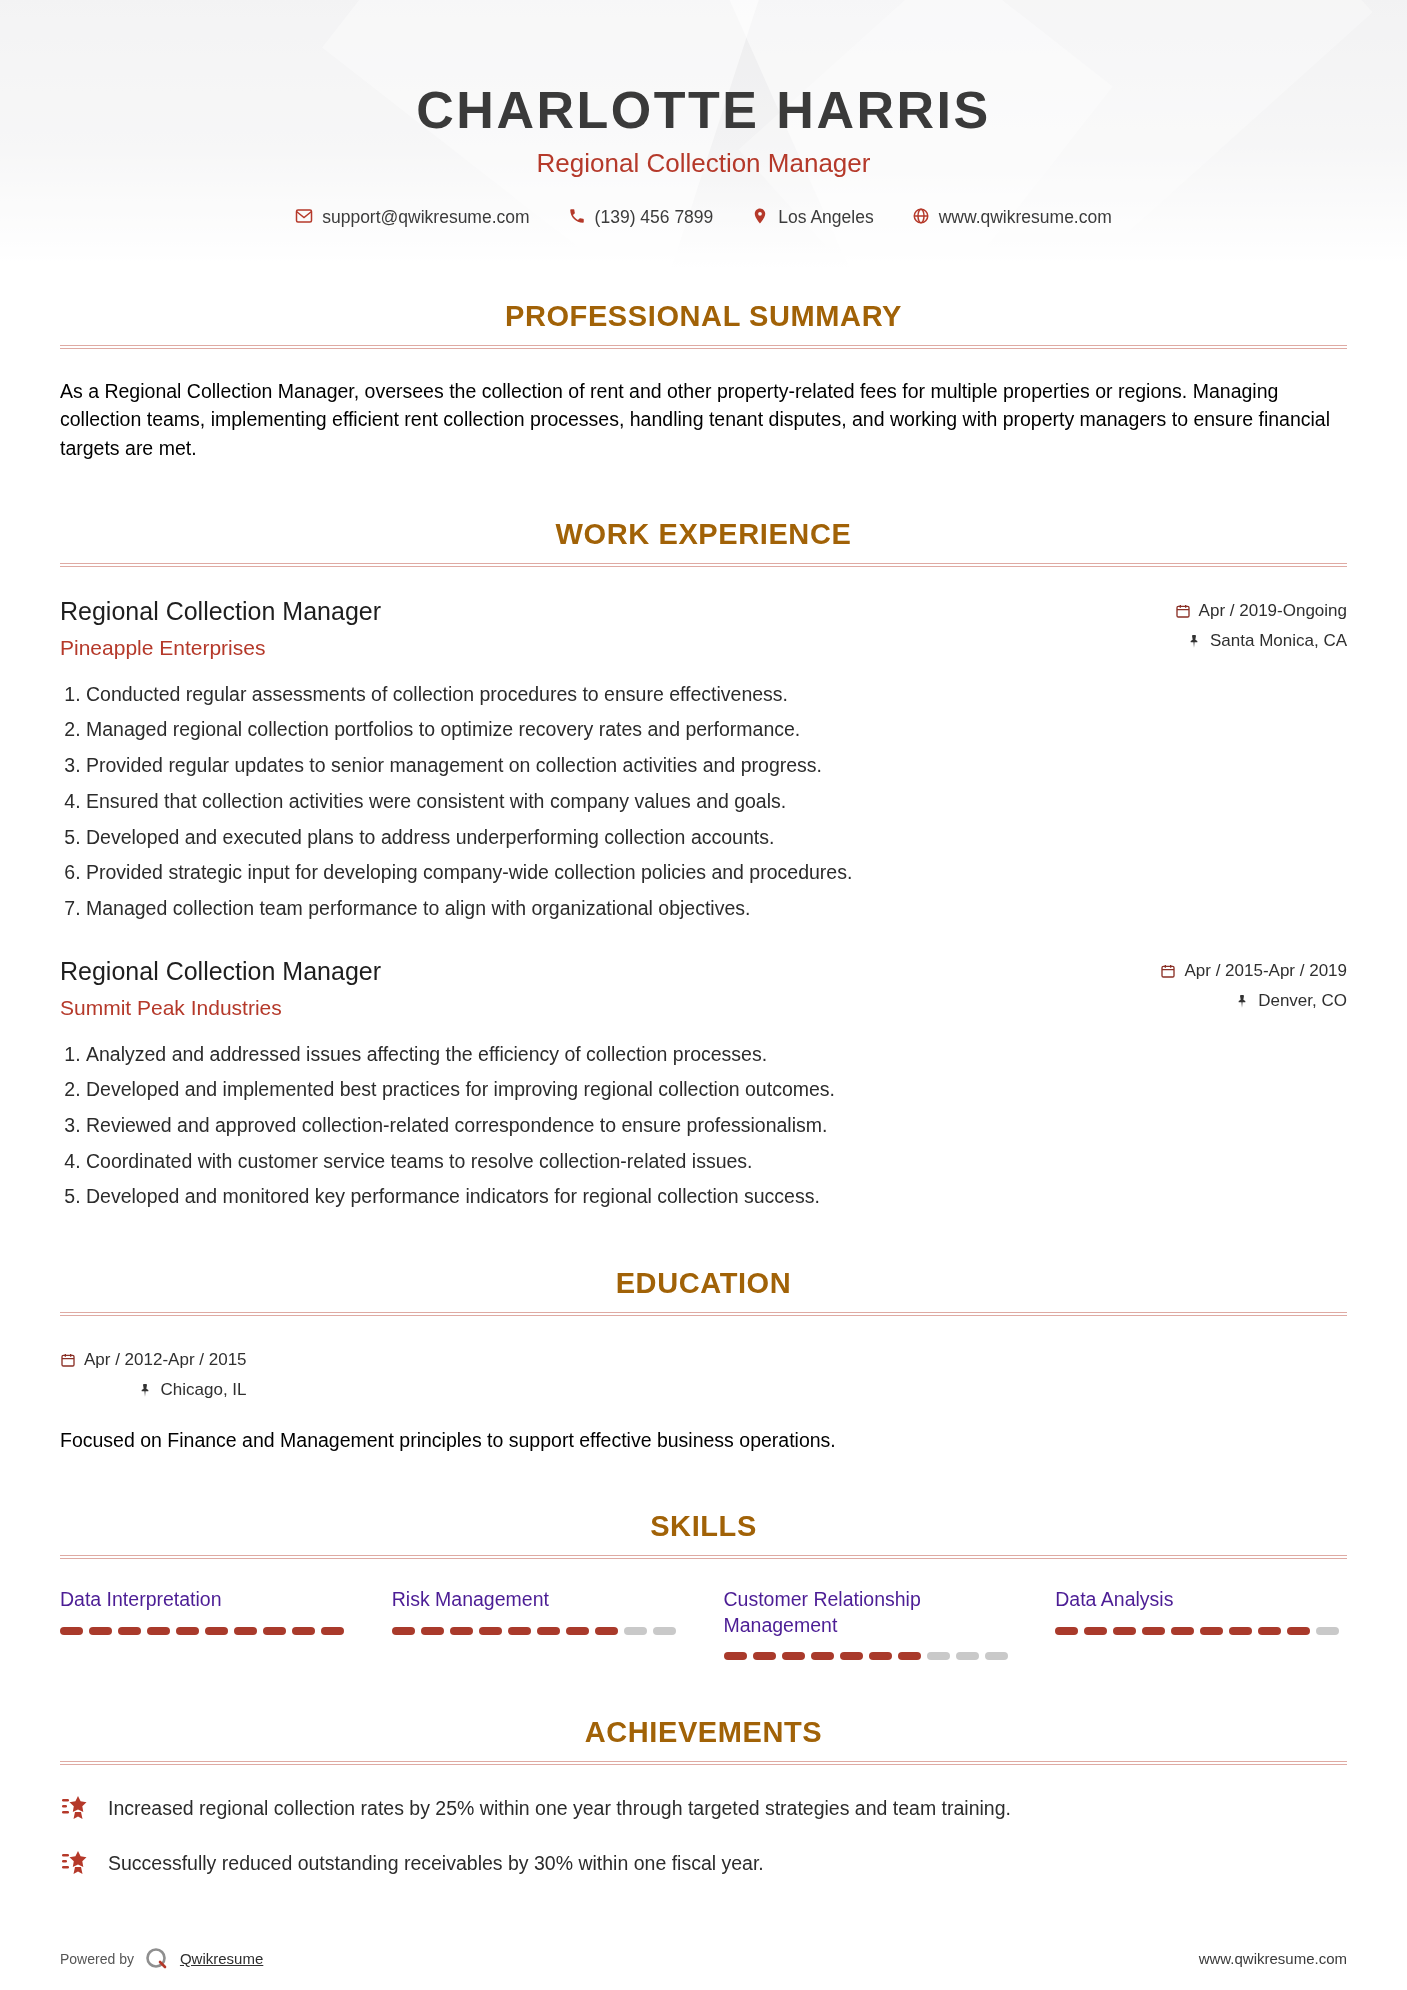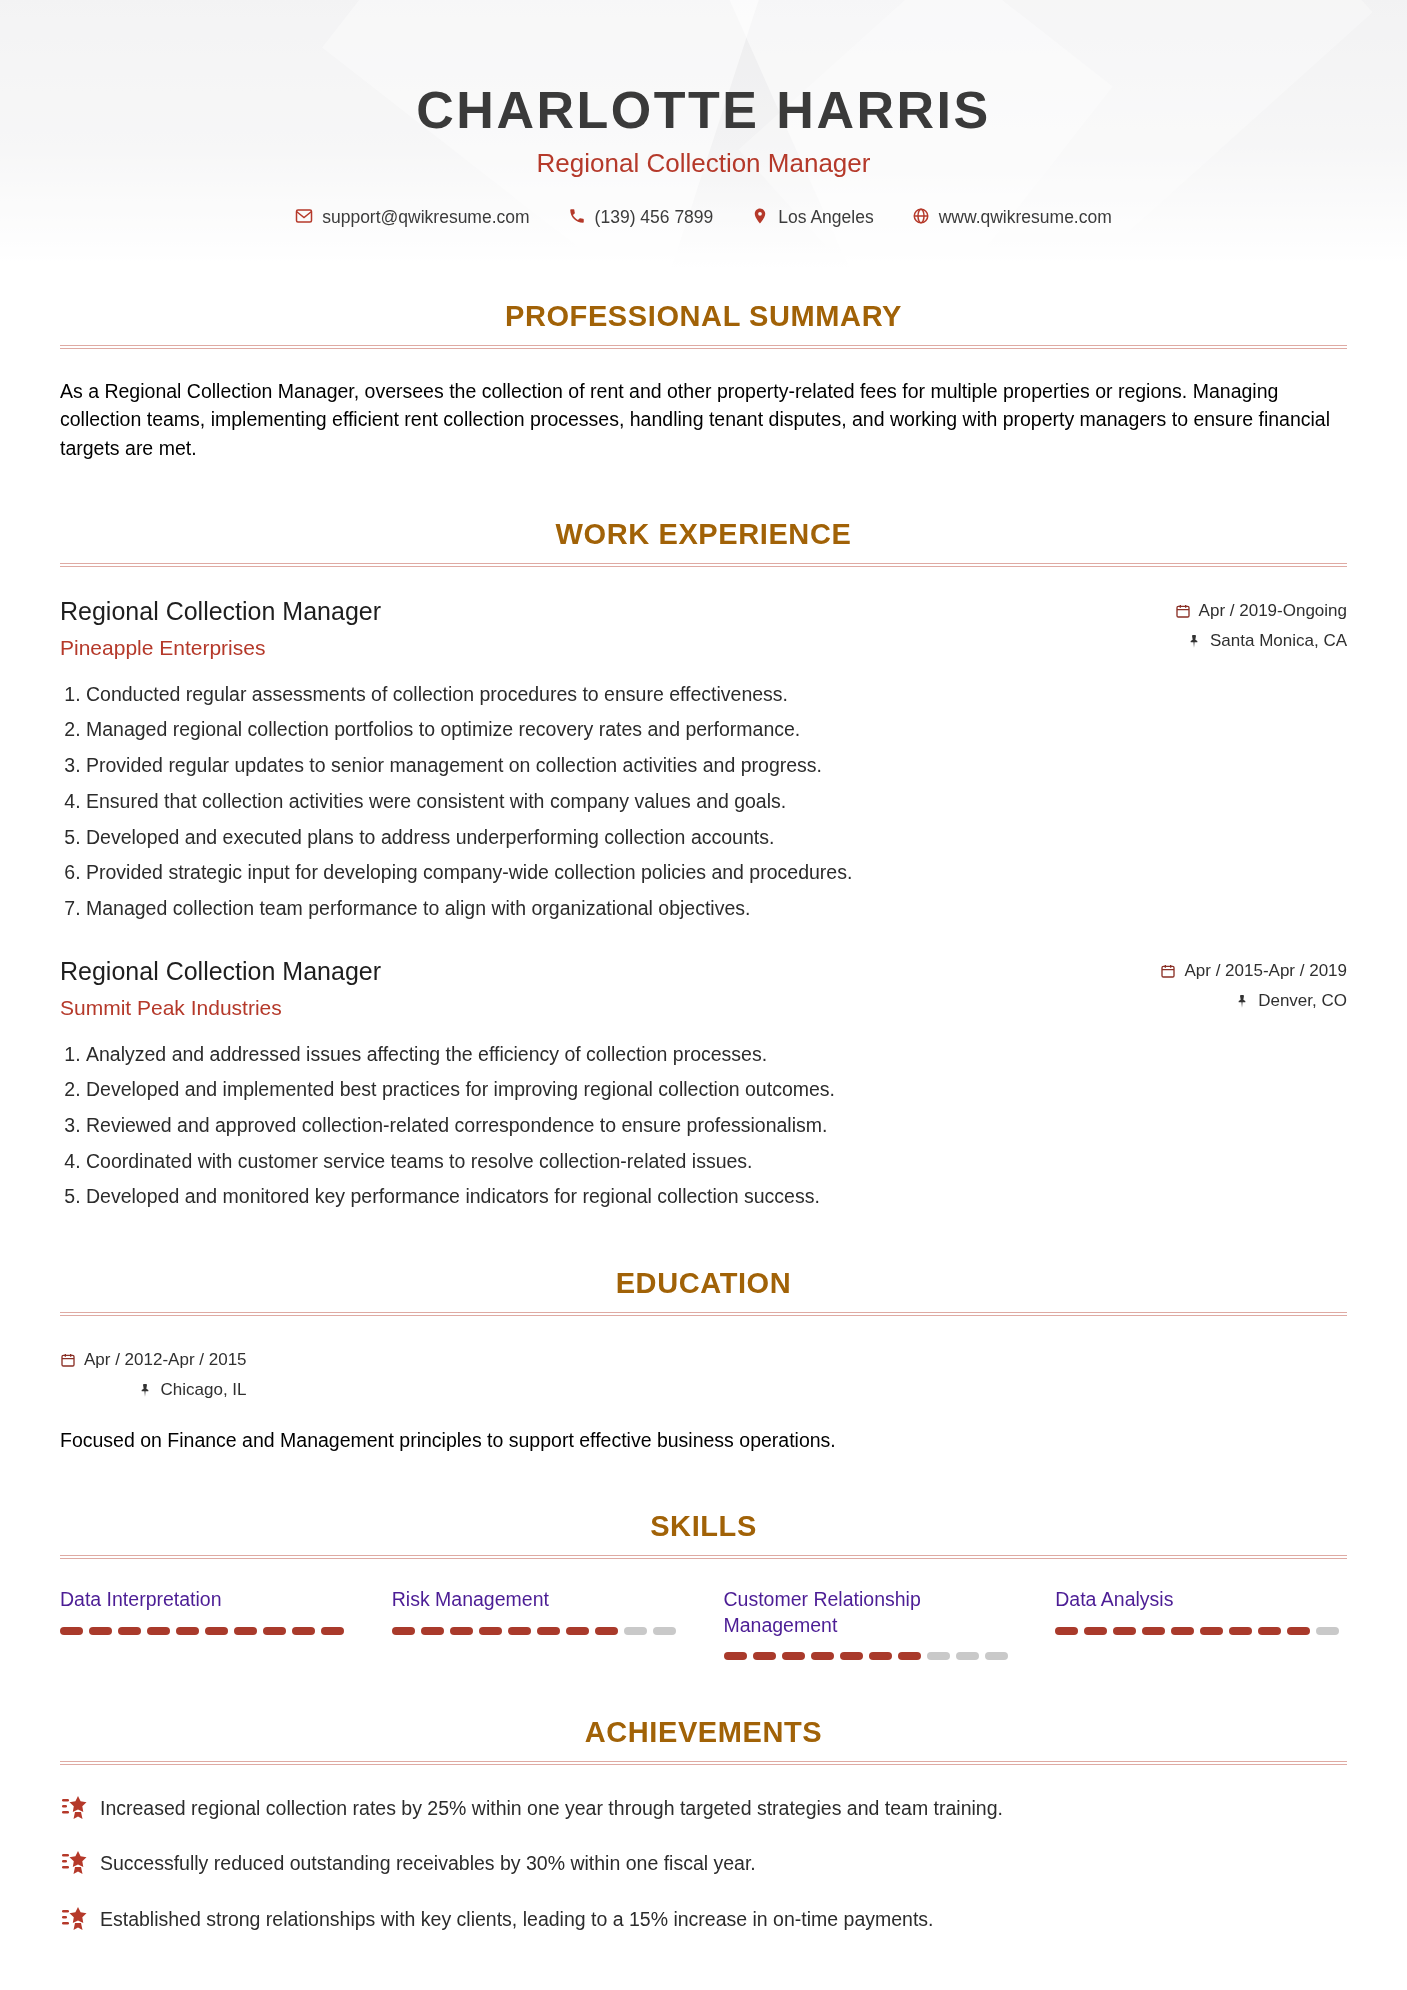--- a/index.html
+++ b/index.html
@@ -107,21 +107,21 @@
     margin-top: 26px;
   }
   .skill-name { font-size: 19.5px; color: #4c1d95; line-height: 1.3; min-height: 26px; }
   .skill-bar { display: flex; gap: 6px; margin-top: 14px; }
   .dash { width: 23px; height: 8px; border-radius: 4px; }
   .dash.on  { background: var(--dash-on, #a93a2b); }
   .dash.off { background: var(--dash-off, #c9c9c9); }
 
   
   .achievements { list-style: none; margin-top: 30px; }
-  .achievement { display: flex; align-items: flex-start; gap: 12px; margin-bottom: 28px; }
+  .achievement { display: flex; align-items: flex-start; gap: 20px; margin-bottom: 28px; }
   .aicon { width: 28px; height: 28px; flex: 0 0 auto; margin-top: -2px; }
   .achievement-text { font-size: 19.5px; color: #2c2c2c; line-height: 1.4; }
 
   
   .footer {
     margin-top: auto;
     padding: 40px 60px 42px;
     display: flex;
     justify-content: space-between;
     align-items: center;
@@ -366,30 +366,20 @@
         <li class="achievement">
           <svg class="aicon" viewBox="0 0 28 28" fill="#b5392a">
               <rect x="2" y="6" width="7" height="2.6" rx="1.3"></rect>
               <rect x="2" y="12" width="5" height="2.6" rx="1.3"></rect>
               <rect x="2" y="18" width="7" height="2.6" rx="1.3"></rect>
               <path d="M18 3l2.6 5.3 5.9.9-4.2 4.1 1 5.8-5.3-2.7-5.2 2.7 1-5.8-4.3-4.1 5.9-.9z"></path>
               <path d="M15 19l-1.5 7 4.5-2.6 4.5 2.6-1.5-7z"></path>
             </svg>
           <span class="achievement-text">Successfully reduced outstanding receivables by 30% within one fiscal year.</span>
         </li>
-        <li class="achievement">
-          <svg class="aicon" viewBox="0 0 28 28" fill="#b5392a">
-              <rect x="2" y="6" width="7" height="2.6" rx="1.3"></rect>
-              <rect x="2" y="12" width="5" height="2.6" rx="1.3"></rect>
-              <rect x="2" y="18" width="7" height="2.6" rx="1.3"></rect>
-              <path d="M18 3l2.6 5.3 5.9.9-4.2 4.1 1 5.8-5.3-2.7-5.2 2.7 1-5.8-4.3-4.1 5.9-.9z"></path>
-              <path d="M15 19l-1.5 7 4.5-2.6 4.5 2.6-1.5-7z"></path>
-            </svg>
-          <span class="achievement-text">Established strong relationships with key clients, leading to a 15% increase in on-time payments.</span>
-        </li>
       </ul>
     </section>
 
   </main>
 
   <footer class="footer">
     <div class="footer-left">
       <span class="powered-by">Powered by</span>
       <svg class="qlogo" viewBox="0 0 26 26" fill="none">
           <circle cx="12" cy="12" r="8.5" stroke="#8f8f8f" stroke-width="2.6"></circle>

